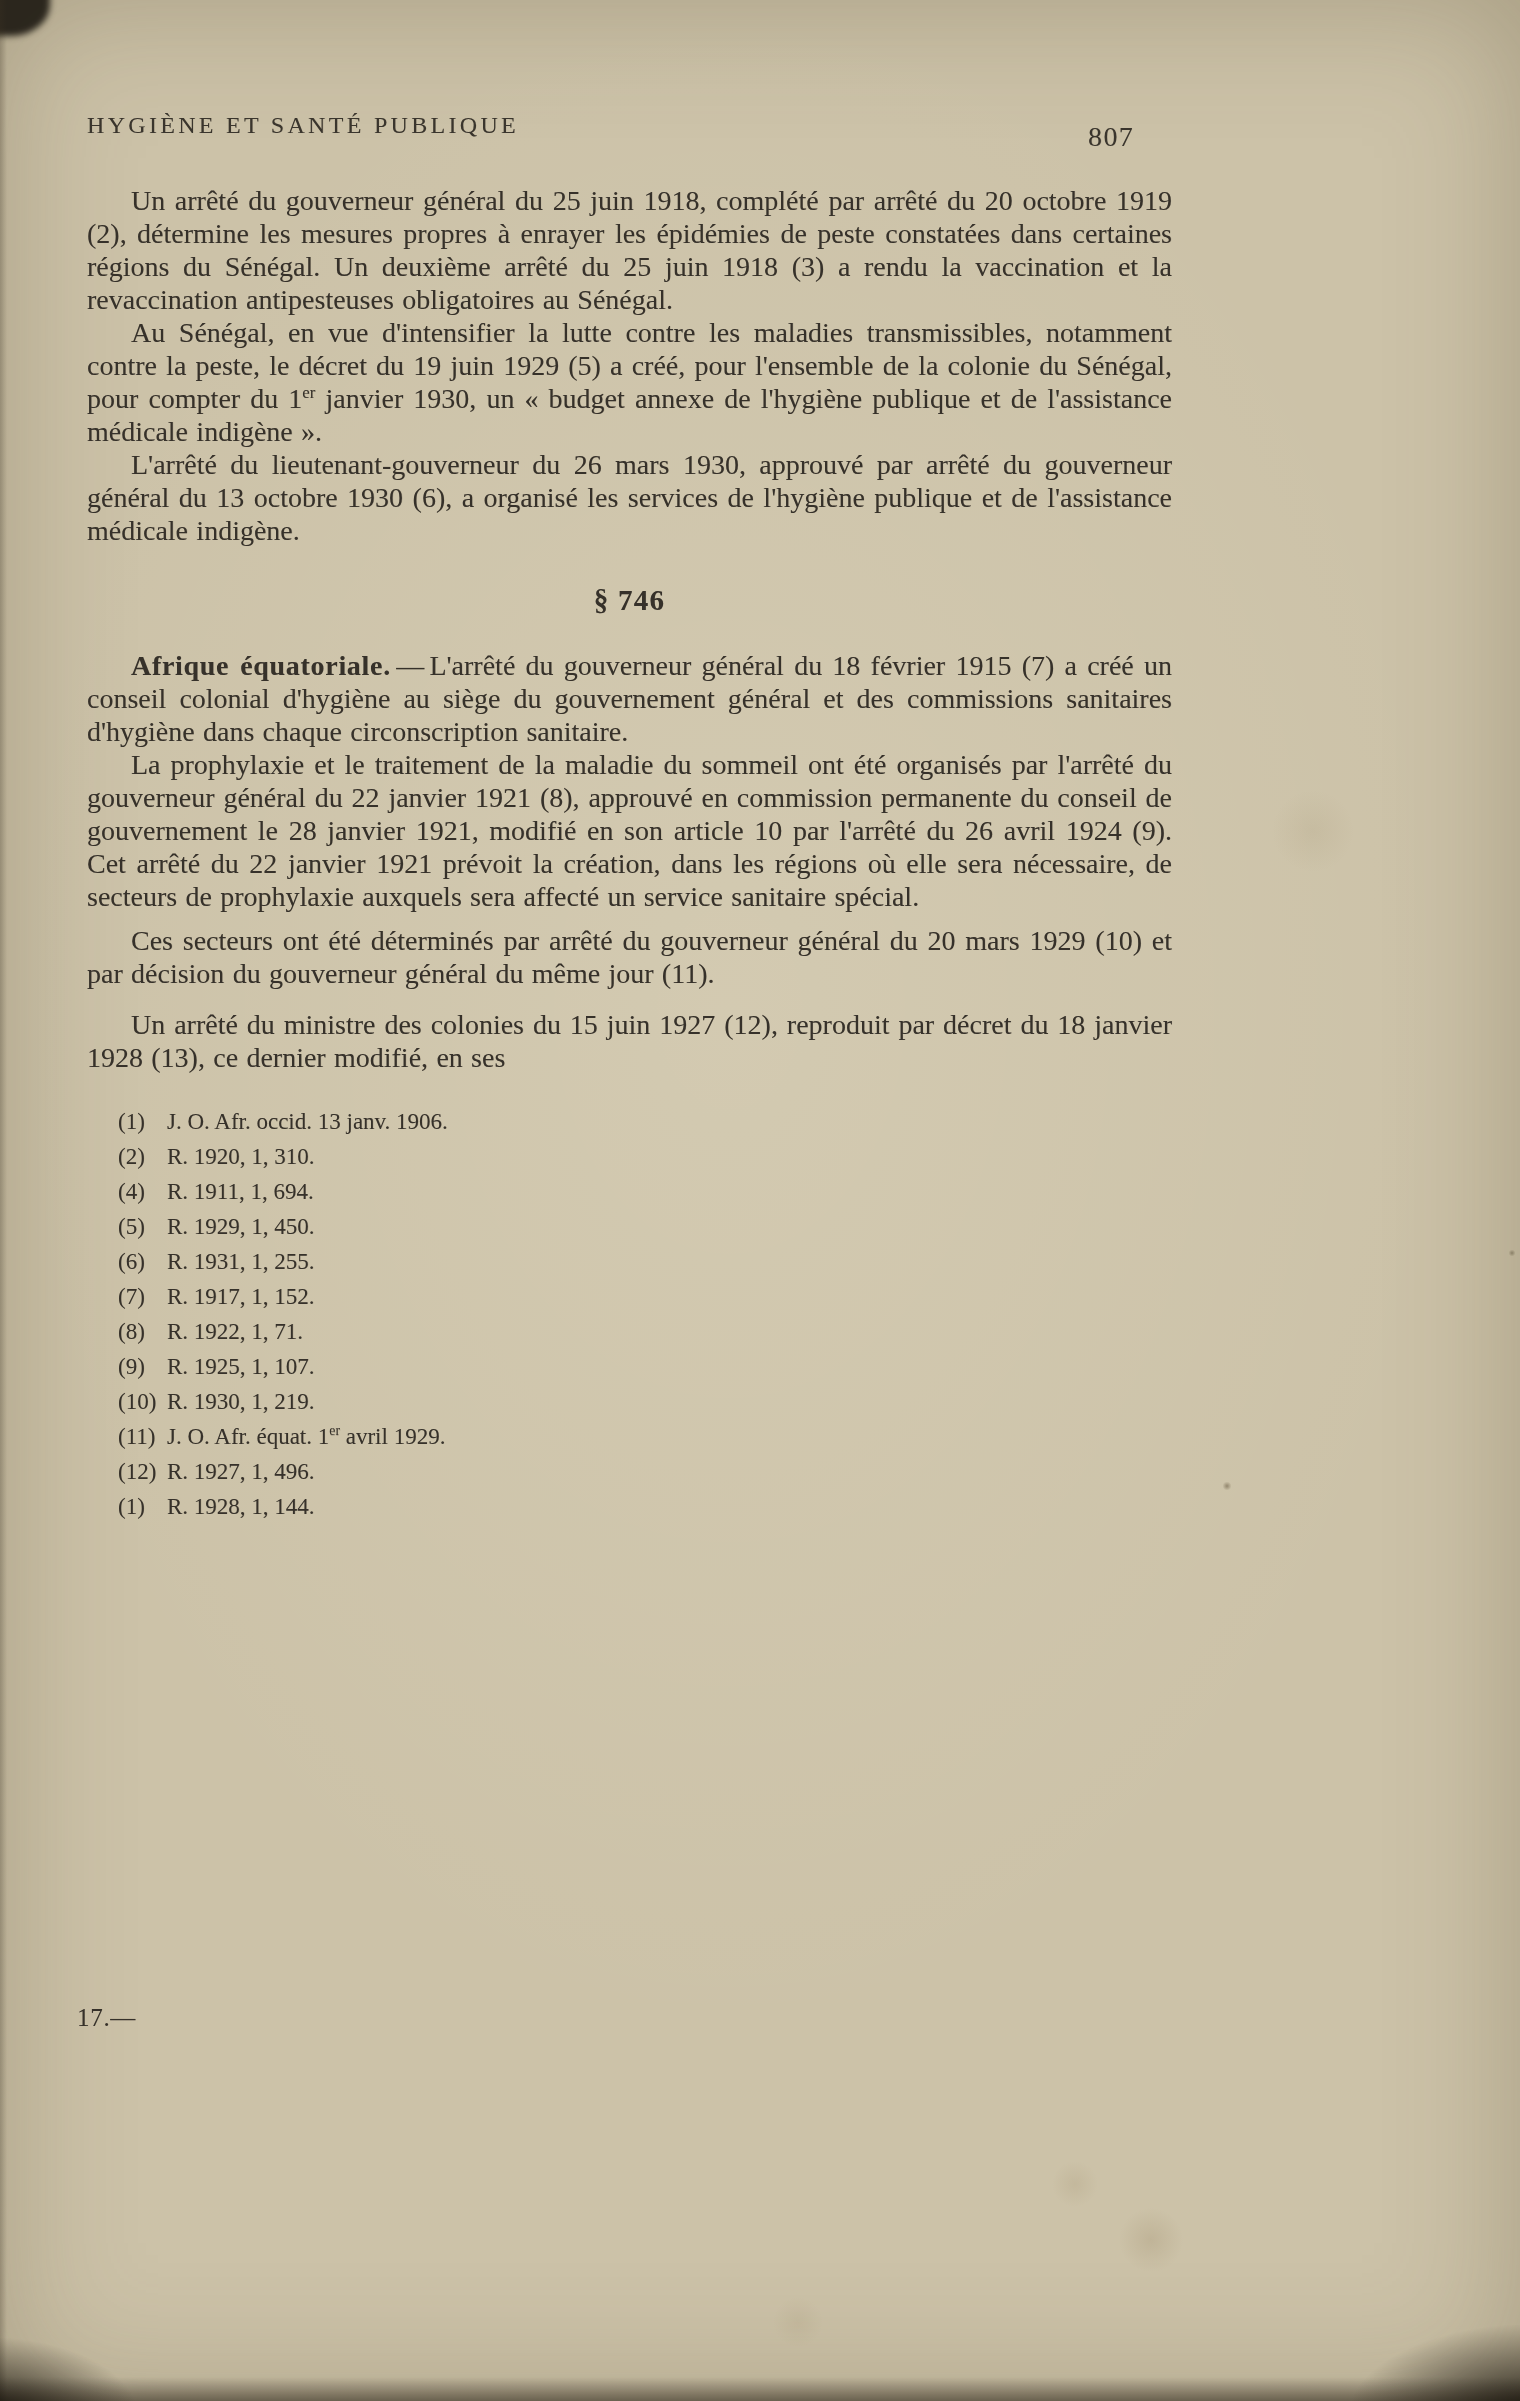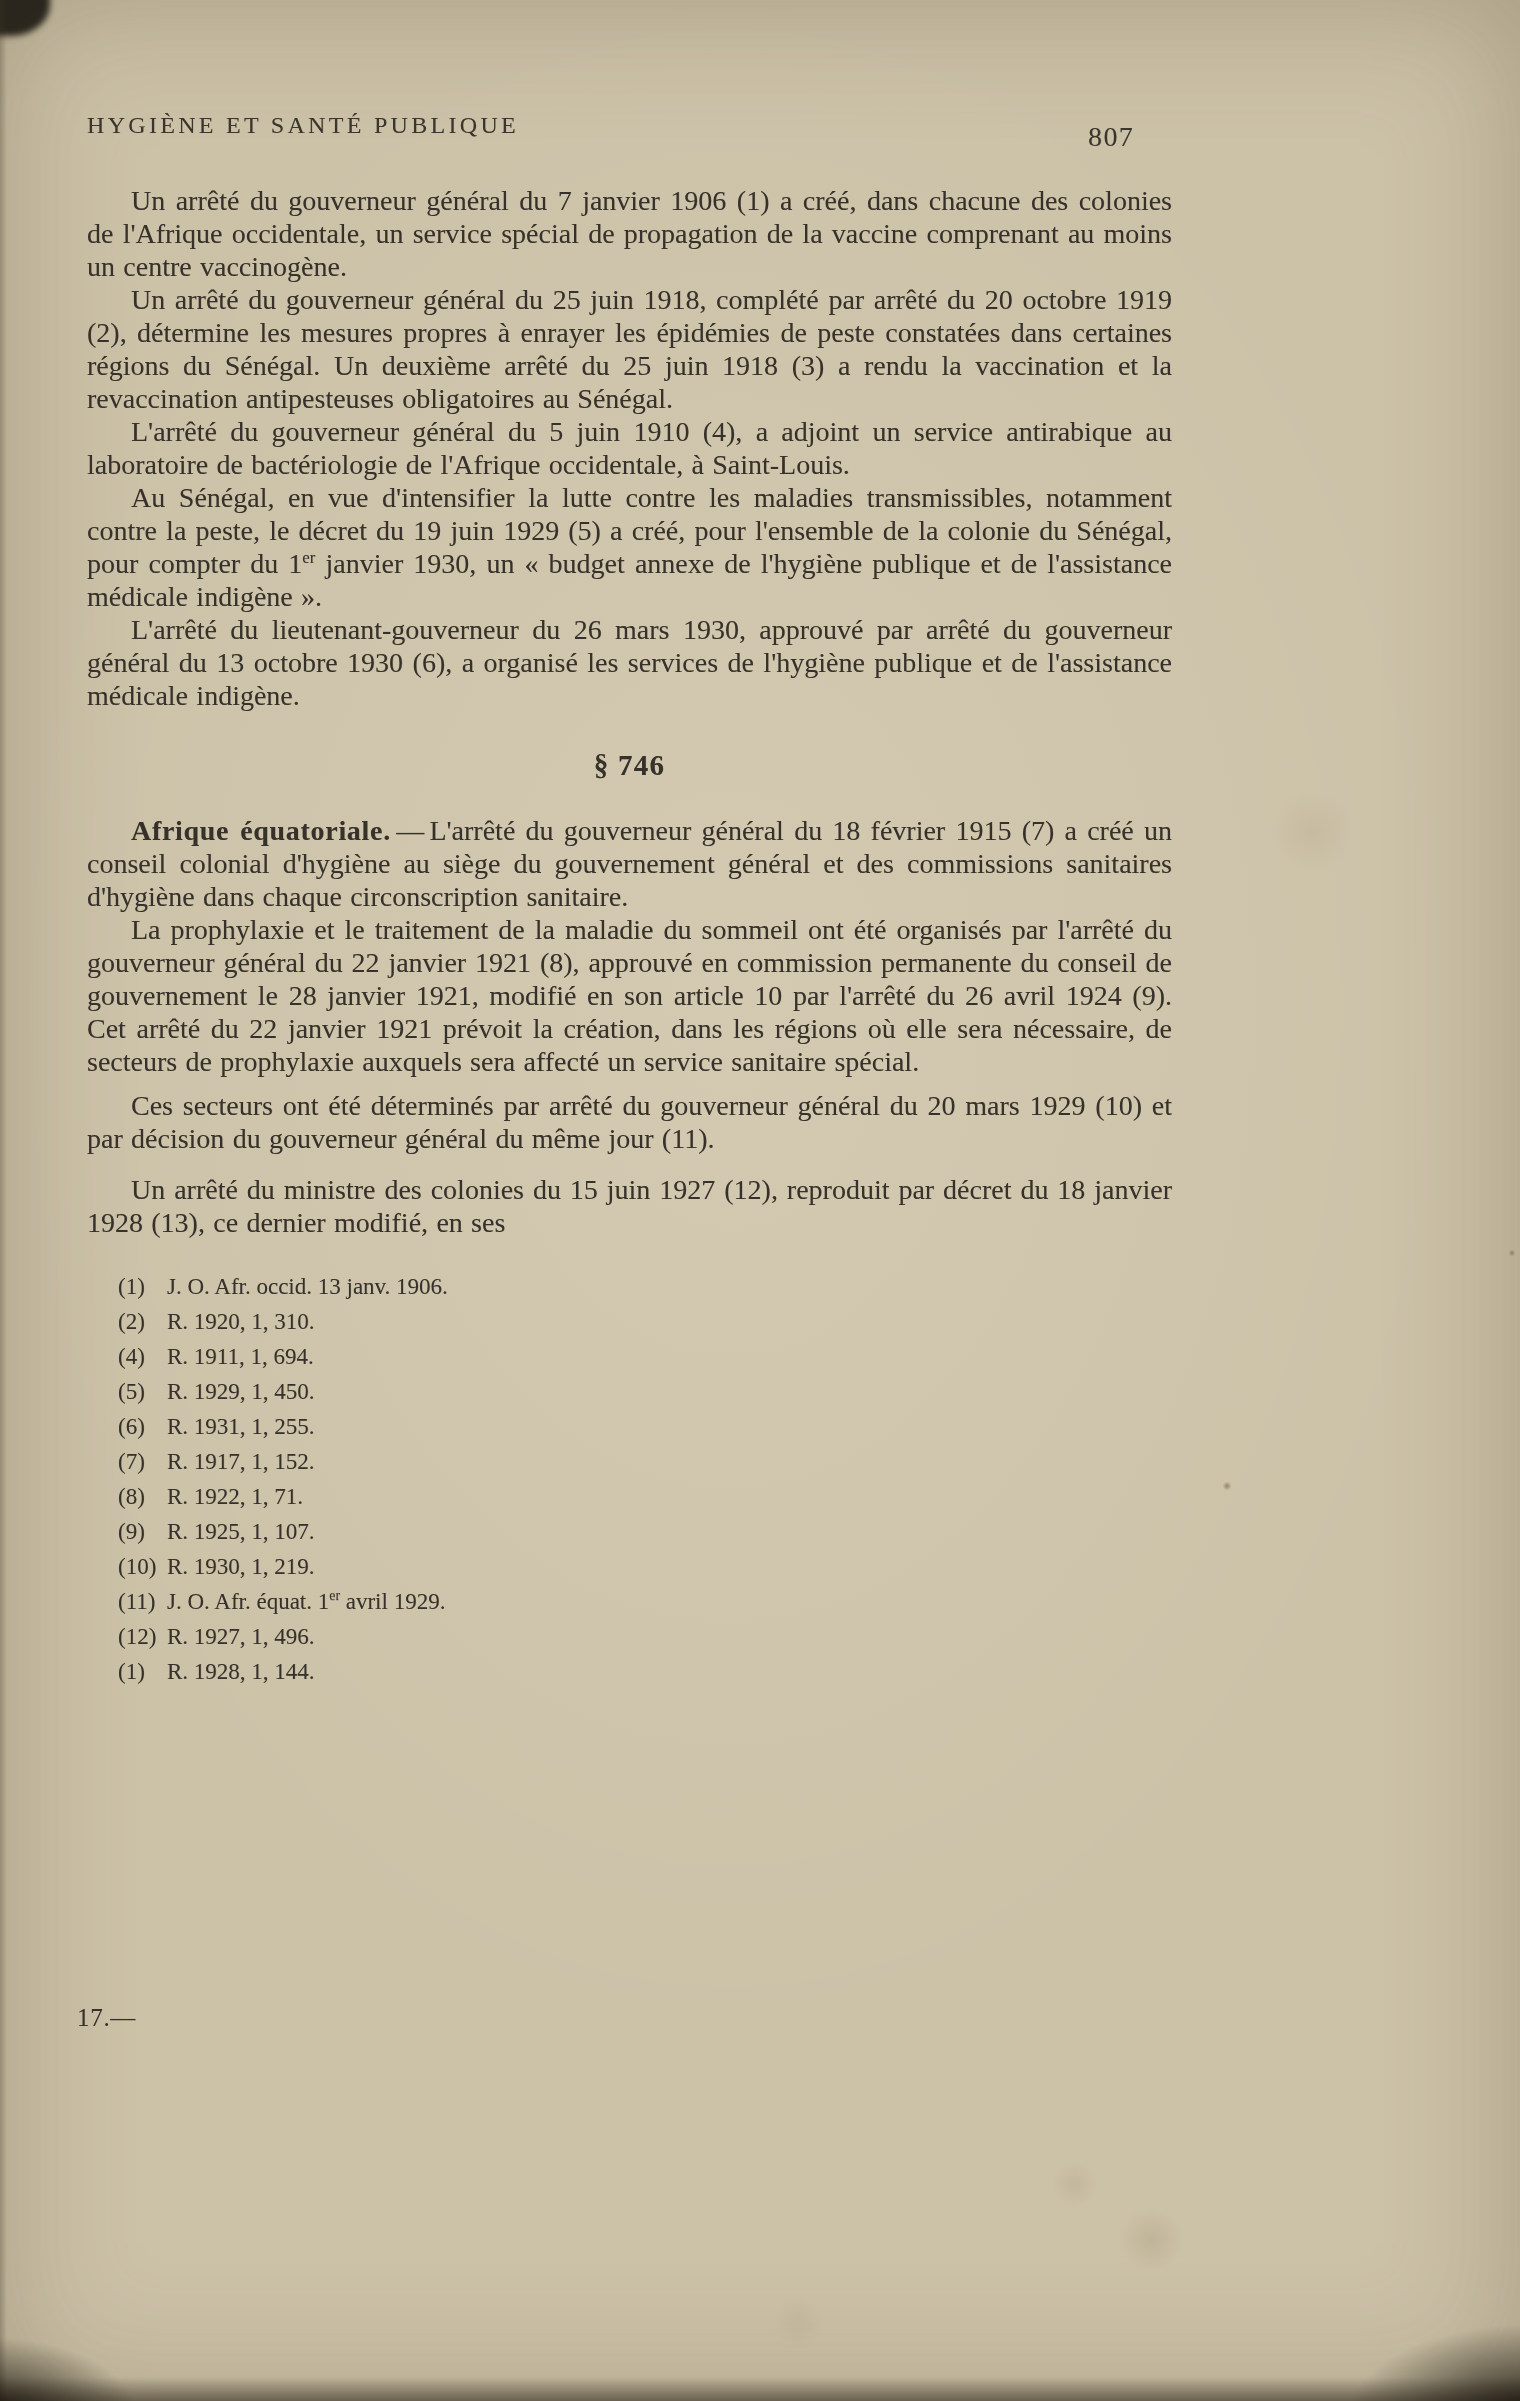--- a/index.html
+++ b/index.html
@@ -141,25 +141,23 @@
 
 <div class="page">
 
   <div class="text-block">
 
     <div class="header">
       <span class="header-title">HYGIÈNE ET SANTÉ PUBLIQUE</span>
       <span class="page-number">807</span>
     </div>
 
-    <p class="para">Un arrêté du gouverneur général du 7 janvier 1906 (1) a créé, dans chacune des colonies de l'Afrique occidentale, un service spécial de propagation de la vaccine comprenant au moins un centre vaccinogène.</p>
 
     <p class="para">Un arrêté du gouverneur général du 25 juin 1918, complété par arrêté du 20 octobre 1919 (2), détermine les mesures propres à enrayer les épidémies de peste constatées dans certaines régions du Sénégal. Un deuxième arrêté du 25 juin 1918 (3) a rendu la vaccination et la revaccination antipesteuses obligatoires au Sénégal.</p>
 
-    <p class="para">L'arrêté du gouverneur général du 5 juin 1910 (4), a adjoint un service antirabique au laboratoire de bactériologie de l'Afrique occidentale, à Saint-Louis.</p>
 
     <p class="para"><span>Au Sénégal, en vue d'intensifier la lutte contre les maladies transmissibles, notamment contre la peste, le décret du 19 juin 1929 (5) a créé, pour l'ensemble de la colonie du Sénégal, pour compter du 1</span><sup class="sup">er</sup><span> janvier 1930, un « budget annexe de l'hygiène publique et de l'assistance médicale indigène ».</span></p>
 
     <p class="para">L'arrêté du lieutenant-gouverneur du 26 mars 1930, approuvé par arrêté du gouverneur général du 13 octobre 1930 (6), a organisé les services de l'hygiène publique et de l'assistance médicale indigène.</p>
 
     <div class="section-heading">§ 746</div>
 
     <p class="para"><b class="lead">Afrique équatoriale.</b><span class="dash">—</span><span>L'arrêté du gouverneur général du 18 février 1915 (7) a créé un conseil colonial d'hygiène au siège du gouvernement général et des commissions sanitaires d'hygiène dans chaque circonscription sanitaire.</span></p>
 
     <p class="para">La prophylaxie et le traitement de la maladie du sommeil ont été organisés par l'arrêté du gouverneur général du 22 janvier 1921 (8), approuvé en commission permanente du conseil de gouvernement le 28 janvier 1921, modifié en son article 10 par l'arrêté du 26 avril 1924 (9). Cet arrêté du 22 janvier 1921 prévoit la création, dans les régions où elle sera nécessaire, de secteurs de prophylaxie auxquels sera affecté un service sanitaire spécial.</p>

